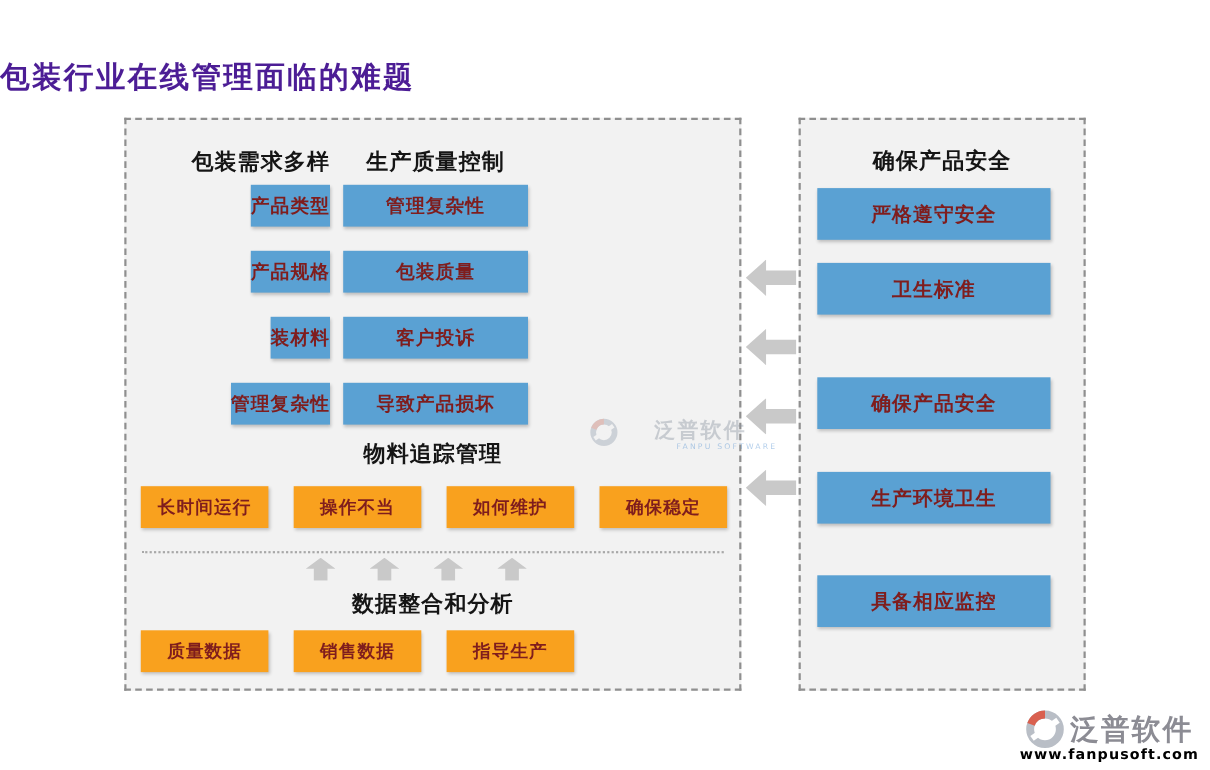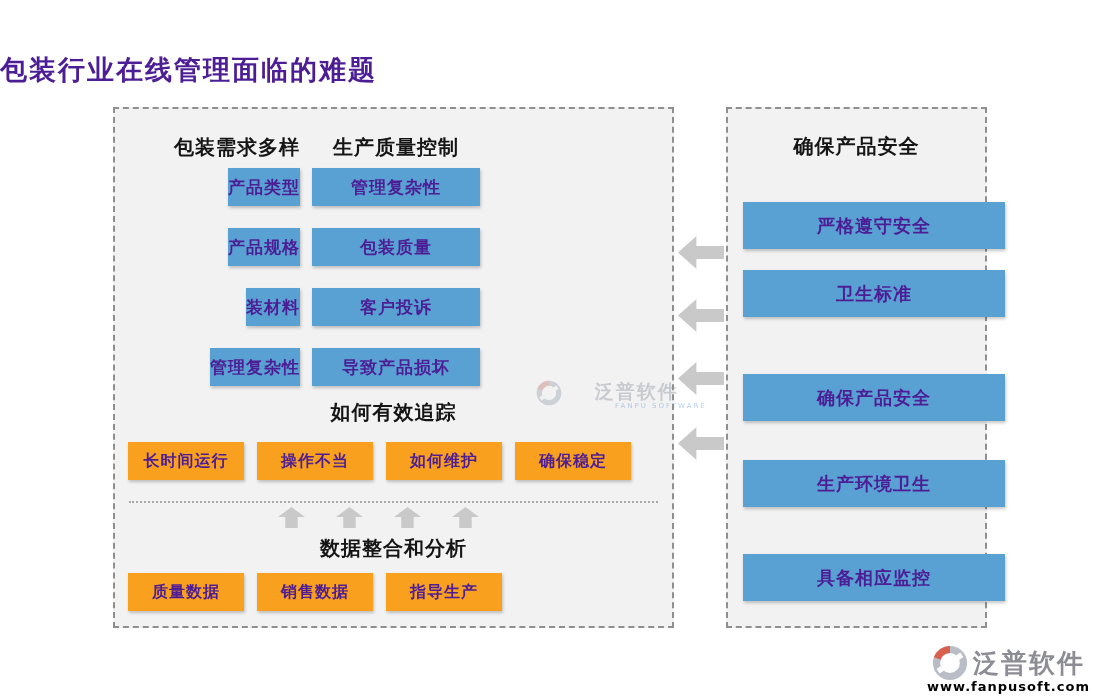--- a/index.html
+++ b/index.html
@@ -23,55 +23,55 @@
   .col{position:absolute;top:18px;display:flex;flex-direction:column;}
   #col-1{left:17px;width:168px;align-items:flex-end;}
   #col-2{left:197px;width:168px;}
   #col-3{left:373px;width:180px;}
   .col-header{
     height:41px;display:flex;align-items:center;justify-content:center;
     font-size:20px;font-weight:bold;color:#151515;letter-spacing:1px;
   }
   .btn{
     display:flex;align-items:center;justify-content:center;
-    font-weight:bold;color:#4c1d95;
+    font-weight:bold;color:#7f1d1d;
     box-shadow:1px 2px 3px rgba(0,0,0,0.22);
     letter-spacing:1px;
   }
   .btn.blue{background:#5aa1d3;}
   .btn.orange{background:#f9a11e;}
   .col .btn{height:38px;margin-bottom:22px;font-size:17px;}
 
   .section-header{
     position:absolute;width:100%;text-align:center;
     font-size:20px;font-weight:bold;color:#151515;letter-spacing:1px;
   }
   #equip-header{top:290px;}
   #data-header{top:426px;}
 
-  .orange-row{position:absolute;left:13px;display:flex;gap:13px;justify-content:flex-end;}
+  .orange-row{position:absolute;left:13px;display:flex;gap:23px;justify-content:flex-end;}
   #equip-row{top:333px;}
   #data-row{top:464px;}
   .orange-row .btn{width:116px;height:38px;font-size:16px;}
 
   .dotted-divider{
     position:absolute;top:392px;left:14px;right:14px;
     border-top:2px dotted #a8a8a8;
   }
   .up-arrows{position:absolute;top:398px;left:163px;display:flex;gap:31px;}
   .up-arrow{
     width:27px;height:21px;background:#c9c9c9;
     clip-path:polygon(50% 0,100% 48%,73% 48%,73% 100%,27% 100%,27% 48%,0 48%);
   }
 
   #right-panel .panel-header{
     position:absolute;top:24px;width:100%;text-align:center;
     font-size:20px;font-weight:bold;color:#151515;letter-spacing:1px;
   }
-  .rbtn{position:absolute;left:15px;width:262px;height:47px;font-size:18px;margin-top:31px;}
+  .rbtn{position:absolute;left:15px;width:212px;height:47px;font-size:18px;}
   #rbtn-0{top:62px;}
   #rbtn-1{top:130px;}
   #rbtn-2{top:234px;}
   #rbtn-3{top:320px;}
   #rbtn-4{top:414px;}
 
   .left-arrow{
     position:absolute;left:678px;width:46px;height:33px;background:#c9c9c9;
     clip-path:polygon(0 50%,40% 0,40% 30%,100% 30%,100% 70%,40% 70%,40% 100%);
     filter:drop-shadow(2px 3px 2px rgba(0,0,0,0.18));
@@ -111,21 +111,21 @@
 
   <div class="col" id="col-2">
     <div class="col-header">生产质量控制</div>
     <div class="btn blue">管理复杂性</div>
     <div class="btn blue">包装质量</div>
     <div class="btn blue">客户投诉</div>
     <div class="btn blue">导致产品损坏</div>
   </div>
 
 
-  <div class="section-header" id="equip-header">如何有效追踪</div>
+  <div class="section-header" id="equip-header">物料追踪管理</div>
   <div class="orange-row" id="equip-row">
     <div class="btn orange">长时间运行</div>
     <div class="btn orange">操作不当</div>
     <div class="btn orange">如何维护</div>
     <div class="btn orange">确保稳定</div>
   </div>
 
   <div class="dotted-divider"></div>
   <div class="up-arrows">
     <div class="up-arrow"></div>

